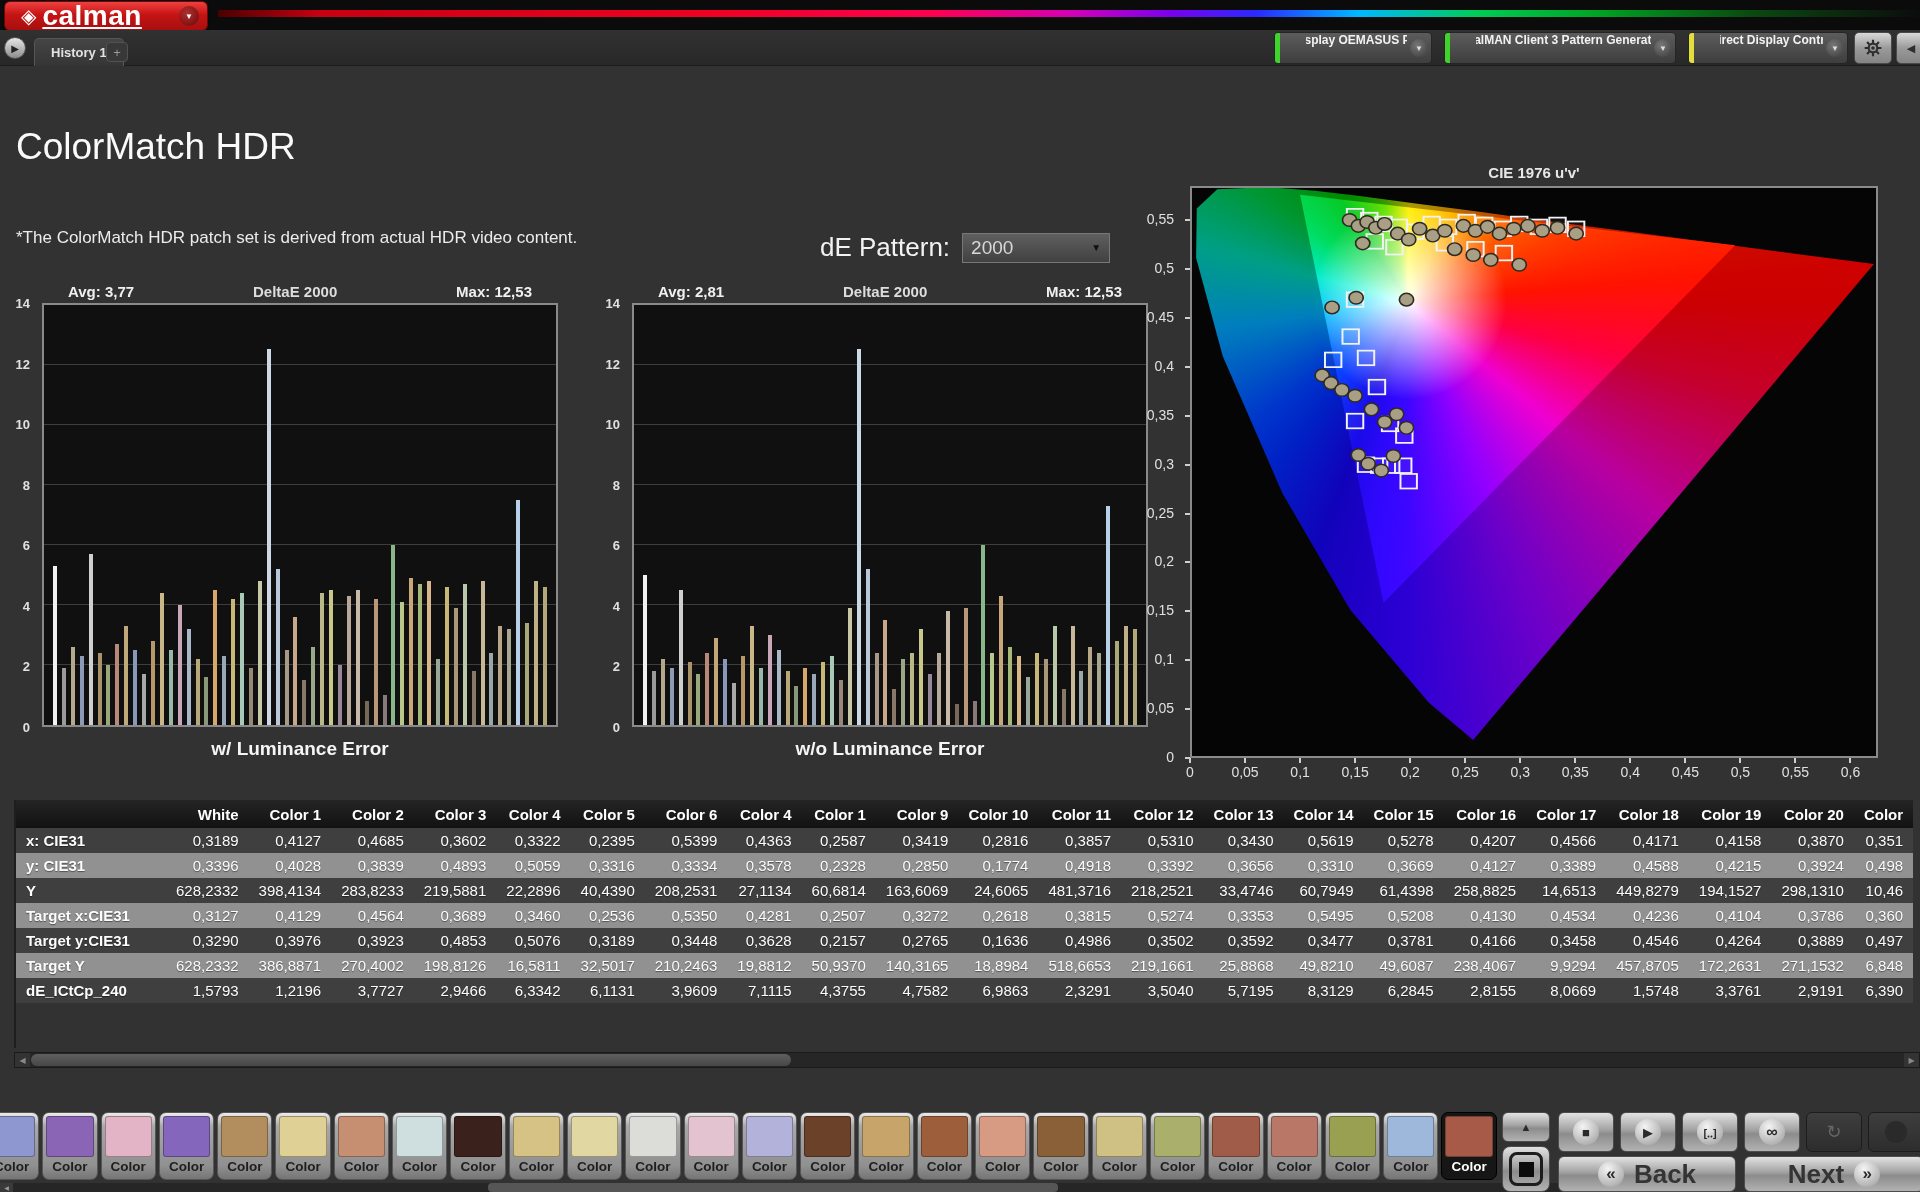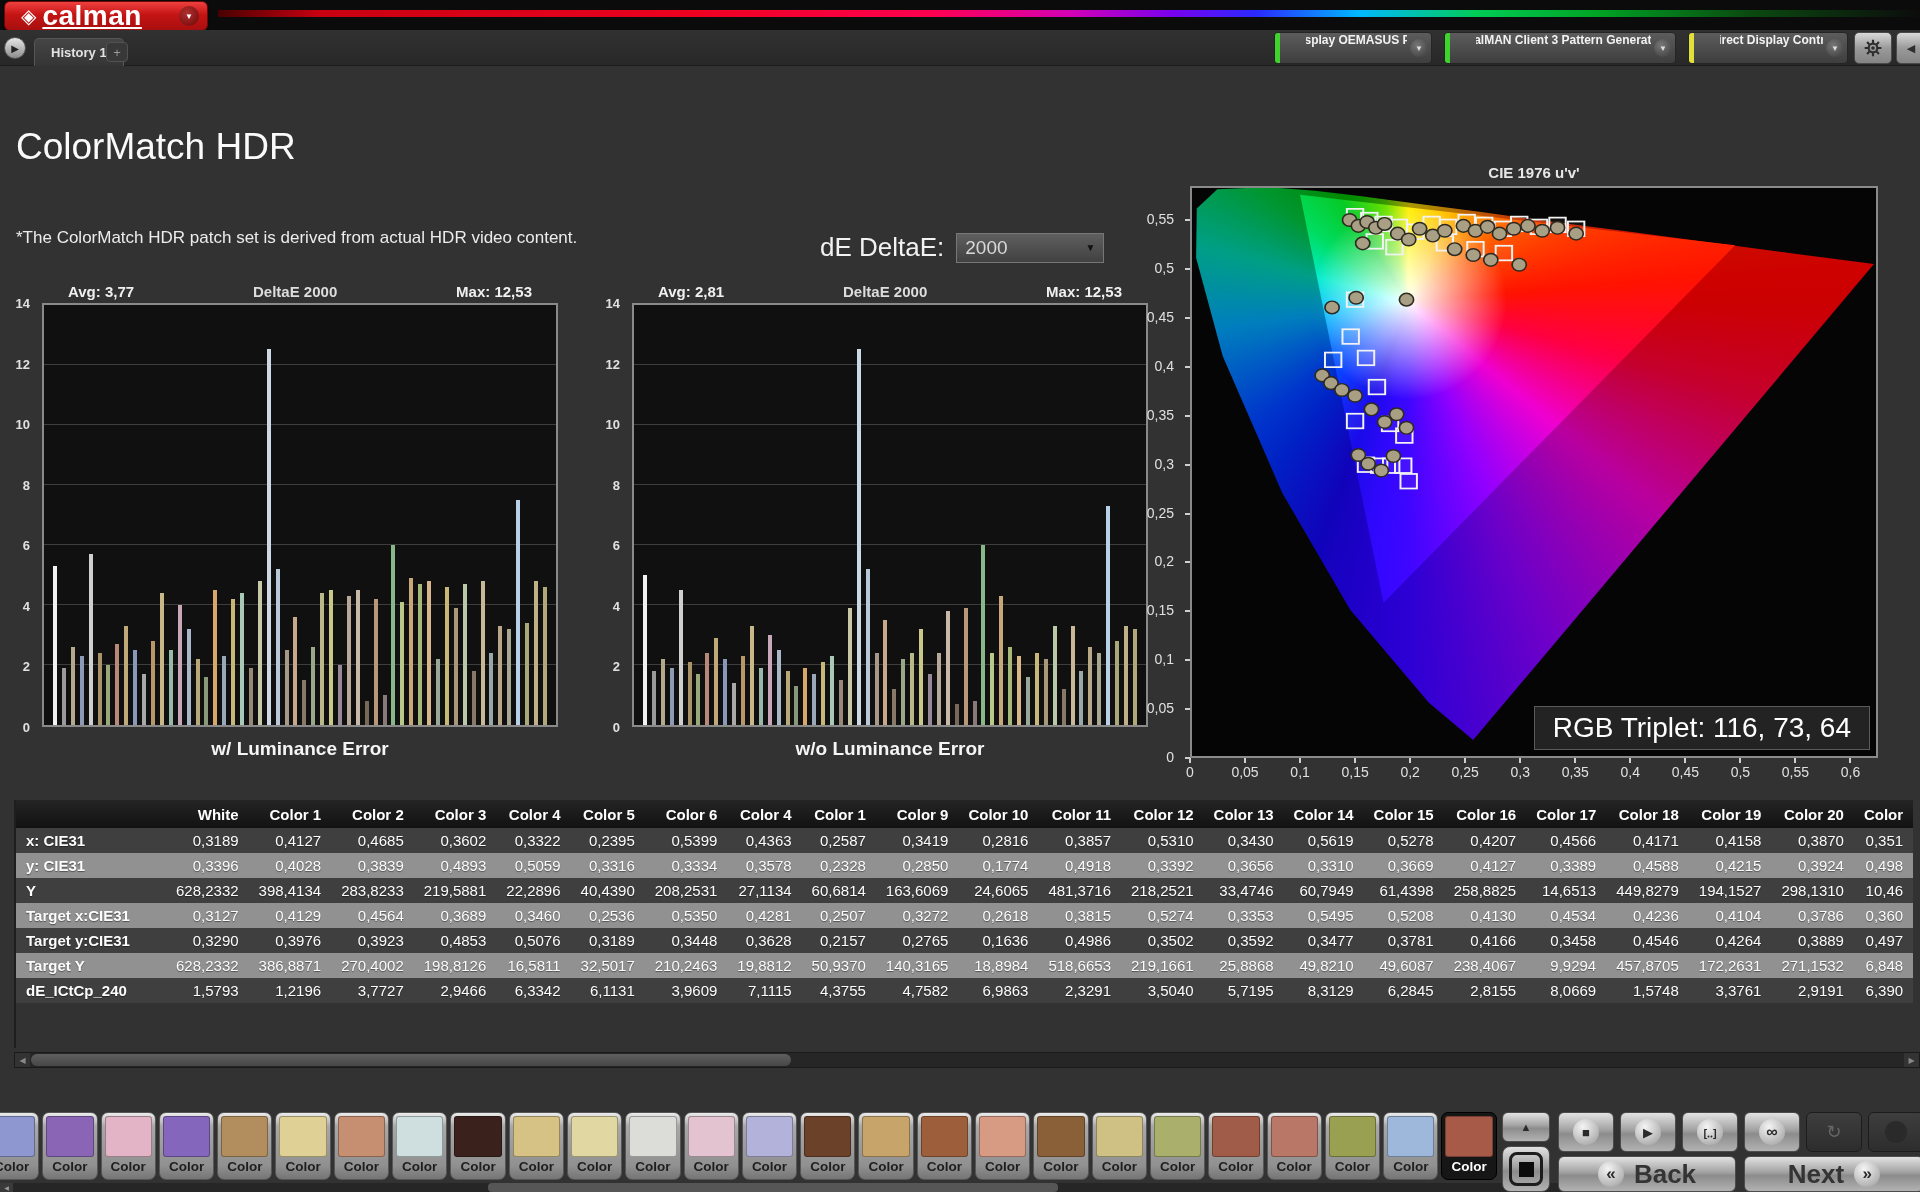--- a/index.html
+++ b/index.html
@@ -210,21 +210,21 @@
     </svg>
   </div>
   <div class="sq-btn" style="left:1896px; width:30px;">
     <span style="font-size:11px;color:#2e2e2e;">◀</span>
   </div>
 </div>
 
 <div class="page-title">ColorMatch HDR</div>
 <div class="page-subtitle">*The ColorMatch HDR patch set is derived from actual HDR video content.</div>
 <div class="de-row">
-  <span class="de-label">dE DeltaE:</span>
+  <span class="de-label">dE Pattern:</span>
   <div class="de-select">
     <span class="val">2000</span>
     <span class="car">▼</span>
   </div>
 </div>
 
 <div>
   <div class="stats" style="left:42px;">
     <span>Avg: 3,77</span>
     <span style="color:#dddddd;">DeltaE 2000</span>
@@ -468,21 +468,20 @@
       <circle cx="149" cy="214" r="6.5"></circle>
       <circle cx="164" cy="228" r="6.5"></circle>
       <circle cx="176" cy="241" r="6.5"></circle>
       <circle cx="187" cy="233" r="6.5"></circle>
       <circle cx="196" cy="247" r="6.5"></circle>
       <circle cx="152" cy="275" r="6.5"></circle>
       <circle cx="161" cy="284" r="6.5"></circle>
       <circle cx="173" cy="291" r="6.5"></circle>
       <circle cx="184" cy="276" r="6.5"></circle>
     </svg>
-  <div class="rgb-box">RGB Triplet: 116, 73, 64</div>
 </div>
 <div class="cie-ylabels" id="cie-ylabels">
     <div class="cie-ytickmark" style="top: 571px;"></div>
     <div class="cie-ylab" style="top: 563px; right: 10px;">0</div>
     <div class="cie-ytickmark" style="top: 522.111px;"></div>
     <div class="cie-ylab" style="top: 514.111px; right: 10px;">0,05</div>
     <div class="cie-ytickmark" style="top: 473.222px;"></div>
     <div class="cie-ylab" style="top: 465.222px; right: 10px;">0,1</div>
     <div class="cie-ytickmark" style="top: 424.333px;"></div>
     <div class="cie-ylab" style="top: 416.333px; right: 10px;">0,15</div>

